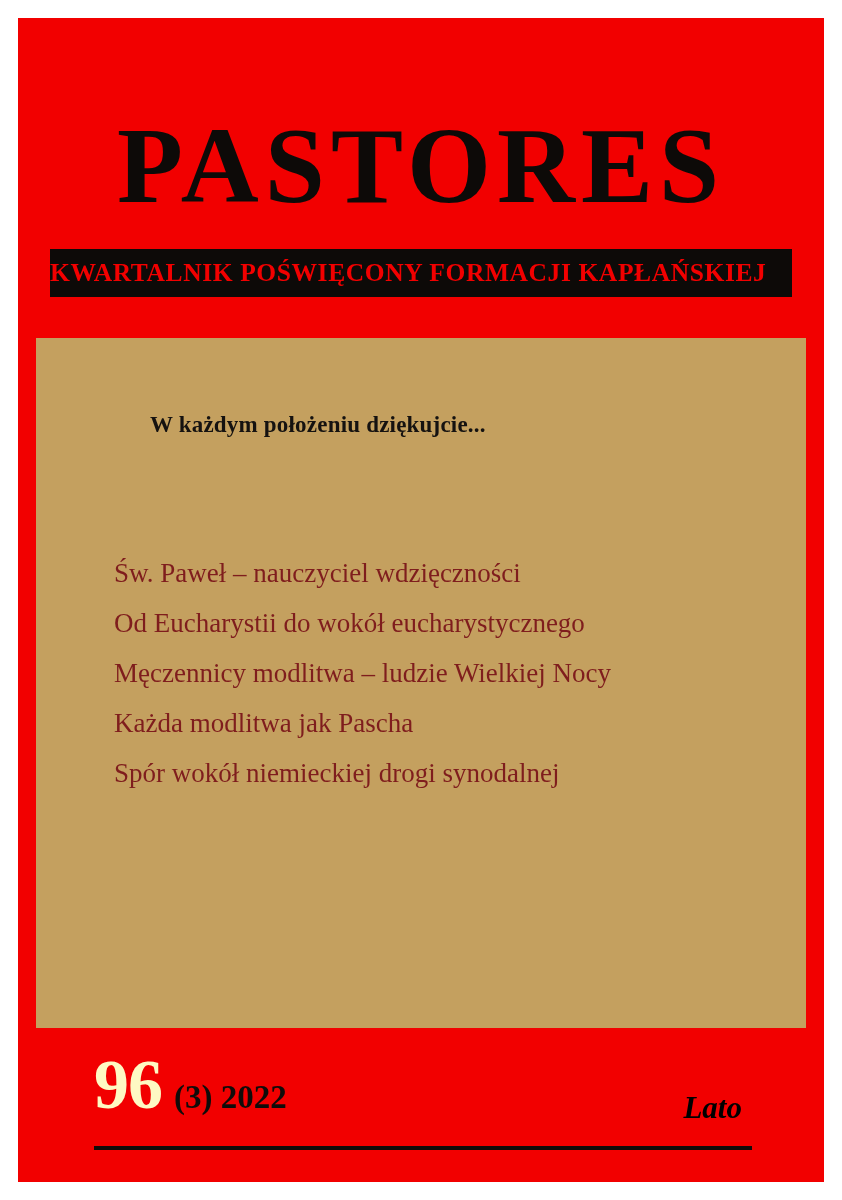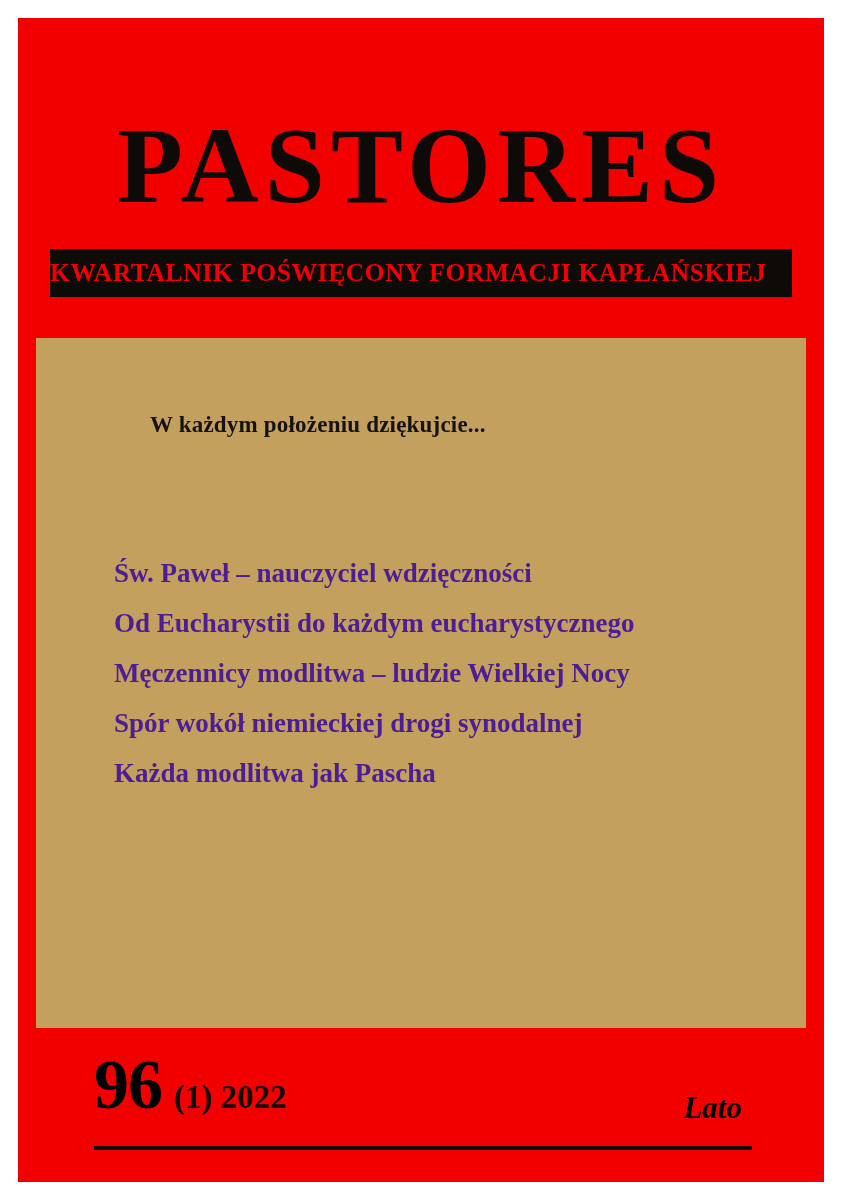--- a/index.html
+++ b/index.html
@@ -88,23 +88,22 @@
   .toc {
     position: absolute;
     left: 78px;
     top: 210px;
     width: 640px;
   }
   .toc-item {
     font-family: "Liberation Serif", serif;
     font-size: 27px;
     line-height: 50px;
-    color: #4c1d95;
+    color: #7f1d1d;
     white-space: nowrap;
-    font-weight: bold;
   }
   
   .footer {
     position: absolute;
     left: 0;
     bottom: 0;
     width: 100%;
     height: 154px;
   }
   .issue-block {
@@ -112,21 +111,21 @@
     left: 76px;
     top: 22px;
     display: flex;
     align-items: baseline;
   }
   .issue-number {
     font-family: "Liberation Serif", serif;
     font-weight: bold;
     font-size: 70px;
     line-height: 1;
-    color: #000000;
+    color: #fef9c3;
     letter-spacing: -1px;
   }
   .issue-sub {
     font-family: "Liberation Serif", serif;
     font-weight: bold;
     font-size: 33px;
     color: #100c0a;
     margin-left: 12px;
   }
   .season {
@@ -159,30 +158,30 @@
       <div class="subtitle-bar">
         <div class="subtitle-text">KWARTALNIK POŚWIĘCONY FORMACJI KAPŁAŃSKIEJ</div>
       </div>
     </div>
 
     <div class="panel">
       <div class="lead-title">W każdym położeniu dziękujcie...</div>
 
       <div class="toc">
         <div class="toc-item">Św. Paweł – nauczyciel wdzięczności</div>
-        <div class="toc-item">Od Eucharystii do każdym eucharystycznego</div>
+        <div class="toc-item">Od Eucharystii do wokół eucharystycznego</div>
         <div class="toc-item">Męczennicy modlitwa – ludzie Wielkiej Nocy</div>
+        <div class="toc-item">Każda modlitwa jak Pascha</div>
         <div class="toc-item">Spór wokół niemieckiej drogi synodalnej</div>
-        <div class="toc-item">Każda modlitwa jak Pascha</div>
       </div>
     </div>
 
     <div class="footer">
       <div class="issue-block">
         <span class="issue-number">96</span>
-        <span class="issue-sub">(1) 2022</span>
+        <span class="issue-sub">(3) 2022</span>
       </div>
       <div class="season">Lato</div>
       <div class="footer-rule"></div>
     </div>
 
   </div>
 </div>
 
 </body></html>

